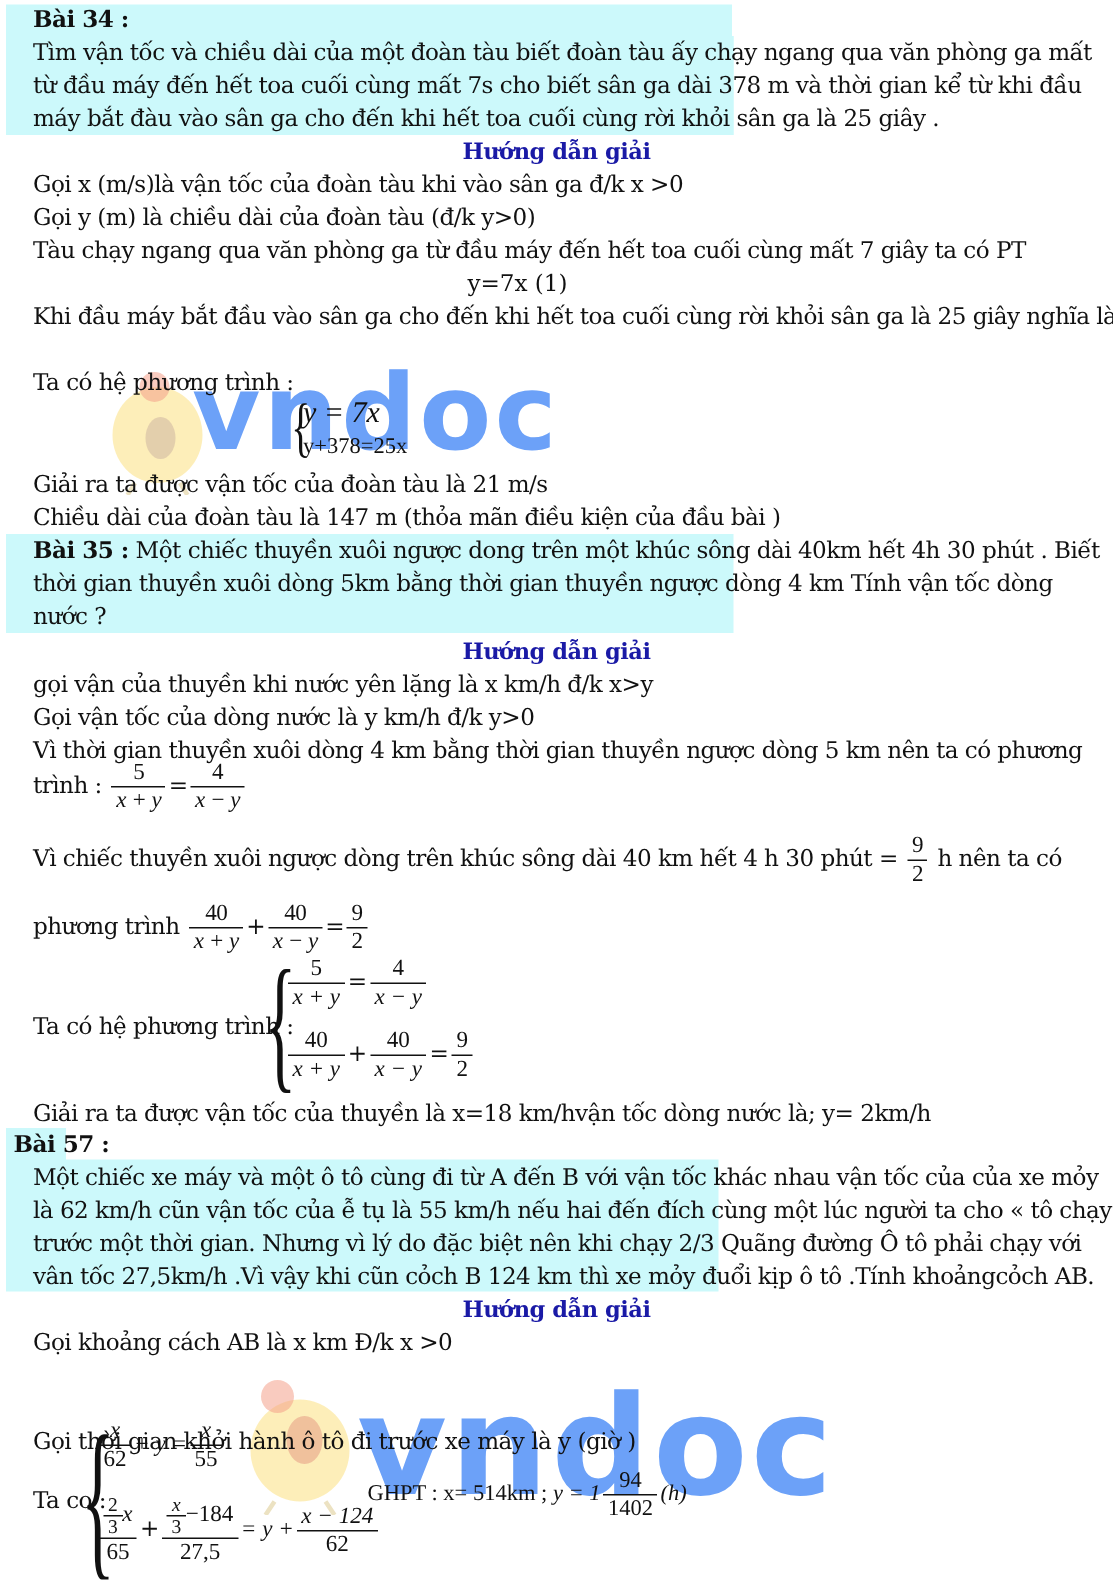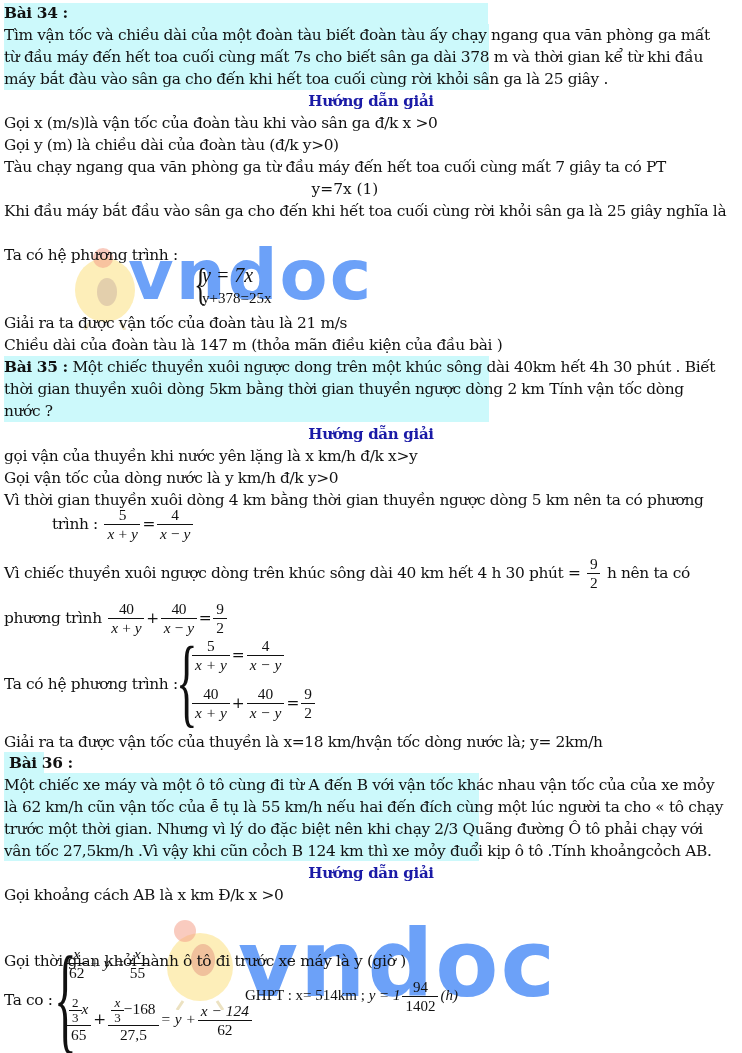--- a/index.html
+++ b/index.html
@@ -2,21 +2,21 @@
 <html><head>
 <meta charset="utf-8">
 <style>
   html, body { margin: 0; padding: 0; background: #ffffff; }
   body {
     width: 742px; height: 1053px; position: relative; overflow: hidden;
     font-family: "DejaVu Serif", "Liberation Serif", serif;
     color: #111111; font-size: 15.4px; line-height: 21.5px;
   }
   .page { position: absolute; left: 0; top: 0; width: 742px; height: 1053px; }
-  .line { position: absolute; left: 4px; white-space: nowrap; letter-spacing: -0.35px; }
+  .line { position: absolute; left: 22px; white-space: nowrap; letter-spacing: -0.35px; }
   .hl { position: absolute; background: #ccf9fb; }
   .bold { font-weight: bold; }
   .heading { position: absolute; left: 0; width: 742px; text-align: center; color: #1a1aa6; font-weight: bold; white-space: nowrap; font-size: 15px; letter-spacing: -0.3px; }
   .center { position: absolute; left: 0; width: 690px; text-align: center; white-space: nowrap; }
   .math { font-family: "Liberation Serif", "DejaVu Serif", serif; }
   .mi { font-style: italic; }
   .frac { display: inline-block; vertical-align: middle; text-align: center; margin: 0 2px; }
   .frac .num { display: block; border-bottom: 1px solid #111; padding: 0 3px; line-height: 18px; }
   .frac .den { display: block; padding: 0 3px; line-height: 18px; }
   .abs { position: absolute; white-space: nowrap; }
@@ -72,29 +72,29 @@
   <div class="brace" style="left:190px; top:262px; font-size:44px; line-height:46px; transform:scaleX(0.6);">{</div>
   <div class="abs math mi" style="left:202px; top:265px; font-size:20px;">y = 7x</div>
   <div class="abs math" style="left:202px; top:288px; font-size:15px;">y+378=25x</div>
 
   <div class="line" style="top:313px;text-align:right;">Giải ra ta được vận tốc của đoàn tàu là 21 m/s</div>
   <div class="line" style="top:335px;">Chiều dài của đoàn tàu là 147 m (thỏa mãn điều kiện của đầu bài )</div>
 
   <div class="line" style="top:357px;">
     <span class="bold">Bài 35 :</span><span> Một chiếc thuyền xuôi ngược dong trên một khúc sông dài 40km hết 4h 30 phút . Biết</span>
   </div>
-  <div class="line" style="top:379px;">thời gian thuyền xuôi dòng 5km bằng thời gian thuyền ngược dòng 2 km Tính vận tốc dòng</div>
+  <div class="line" style="top:379px;">thời gian thuyền xuôi dòng 5km bằng thời gian thuyền ngược dòng 4 km Tính vận tốc dòng</div>
   <div class="line" style="top:401px;">nước ?</div>
   <div class="heading" style="top:424px;">Hướng dẫn giải</div>
 
   <div class="line" style="top:446px;">gọi vận của thuyền khi nước yên lặng là x km/h  đ/k x&gt;y</div>
   <div class="line" style="top:468px;">Gọi vận tốc của dòng nước là y km/h đ/k y&gt;0</div>
   <div class="line" style="top:490px;">Vì thời gian thuyền xuôi dòng 4 km bằng thời gian thuyền ngược dòng 5 km nên ta có phương</div>
 
-  <div class="line" style="top:506px;margin-left:48px;">
+  <div class="line" style="top:506px;">
     <span>trình : </span>
     <span class="frac math"><span class="num">5</span><span class="den mi">x + y</span></span>=<span class="frac math"><span class="num">4</span><span class="den mi">x − y</span></span>
   </div>
 
   <div class="line" style="top:555px;">
     <span>Vì chiếc thuyền xuôi ngược dòng trên khúc sông dài 40 km hết 4 h 30 phút =</span>
     <span class="frac math"><span class="num">9</span><span class="den">2</span></span><span> h nên ta có</span>
   </div>
 
   <div class="line" style="top:600px;">
@@ -106,21 +106,21 @@
   <div class="brace" style="left:176px; top:632px; font-size:100px; line-height:100px; transform:scaleX(0.45); transform-origin:left top;">{</div>
   <div class="abs" style="left:190px; top:637px;">
     <span class="frac math"><span class="num">5</span><span class="den mi">x + y</span></span>=<span class="frac math"><span class="num">4</span><span class="den mi">x − y</span></span>
   </div>
   <div class="abs" style="left:190px; top:685px;">
     <span class="frac math"><span class="num">40</span><span class="den mi">x + y</span></span>+<span class="frac math"><span class="num">40</span><span class="den mi">x − y</span></span>=<span class="frac math"><span class="num">9</span><span class="den">2</span></span>
   </div>
 
   <div class="line" style="top:732px;">Giải ra ta được vận tốc của thuyền là x=18 km/hvận tốc dòng nước là; y= 2km/h</div>
 
-  <div class="line bold" style="top:753px; left:9px;">Bài 36 :</div>
+  <div class="line bold" style="top:753px; left:9px;">Bài 57 :</div>
   <div class="line" style="top:775px;">Một chiếc xe máy và một ô tô cùng đi từ A đến B với vận tốc khác nhau  vận tốc của  của xe mỏy</div>
   <div class="line" style="top:797px;">là 62 km/h cũn vận tốc của  ễ tụ là 55 km/h nếu hai đến đích cùng một lúc người ta cho « tô  chạy</div>
   <div class="line" style="top:819px;">trước một thời gian. Nhưng vì lý do đặc biệt nên khi chạy 2/3 Quãng đường Ô tô phải chạy với</div>
   <div class="line" style="top:841px;">vân tốc 27,5km/h .Vì vậy khi cũn cỏch B 124 km thì xe mỏy đuổi kịp ô tô .Tính khoảngcỏch AB.</div>
   <div class="heading" style="top:863px;">Hướng dẫn giải</div>
 
   <div class="line" style="top:885px;">Gọi khoảng cách AB là x km Đ/k x &gt;0</div>
   <div class="line" style="top:907px;margin-top:44px;">Gọi thời gian khởi hành ô tô đi trước xe máy là y (giờ )</div>
 
   <div class="line" style="top:990px;">Ta co :</div>
@@ -128,21 +128,21 @@
 
   <div class="abs" style="left:64px; top:945px;">
     <span class="frac math"><span class="num mi">x</span><span class="den">62</span></span><span class="math mi">+ y =</span><span class="frac math"><span class="num mi">x</span><span class="den">55</span></span>
   </div>
 
   <div class="abs" style="left:64px; top:996px;">
     <span class="frac math">
       <span class="num"><span class="frac" style="margin:0;"><span class="num" style="line-height:14px;font-size:13px;">2</span><span class="den" style="line-height:14px;font-size:13px;">3</span></span><span class="mi">x</span></span>
       <span class="den">65</span>
     </span>+<span class="frac math">
-      <span class="num"><span class="frac" style="margin:0;"><span class="num mi" style="line-height:14px;font-size:13px;">x</span><span class="den" style="line-height:14px;font-size:13px;">3</span></span><span>−168</span></span>
+      <span class="num"><span class="frac" style="margin:0;"><span class="num mi" style="line-height:14px;font-size:13px;">x</span><span class="den" style="line-height:14px;font-size:13px;">3</span></span><span>−184</span></span>
       <span class="den">27,5</span>
     </span><span class="math mi">= y +</span><span class="frac math"><span class="num mi">x − 124</span><span class="den">62</span></span>
   </div>
 
   <div class="abs math" style="left:245px; top:978px; font-size:15px;">
     <span>GHPT   : x= 514km ; </span><span class="mi">y = 1</span><span class="frac"><span class="num">94</span><span class="den">1402</span></span><span class="mi">(h)</span>
   </div>
 
 </div>
 

